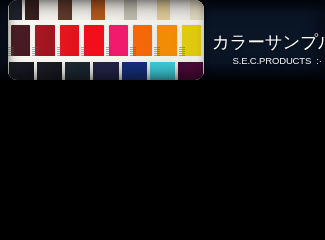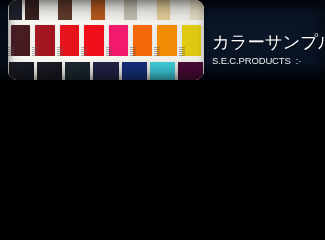--- a/index.html
+++ b/index.html
@@ -127,20 +127,21 @@
     text-shadow: 0 1px 2px rgba(0,0,0,.8);
   }
   #subtitle {
     margin-top: 3px;
     color: #f0f2f6;
     font-size: 9.5px;
     line-height: 11px;
     letter-spacing: -0.15px;
     white-space: nowrap;
     text-shadow: 0 1px 2px rgba(0,0,0,.85);
+    text-align: right;
   }
   #sub-mark {
     display: inline-block;
     margin-left: 5px;
     letter-spacing: 0;
   }
 </style>
 </head>
 <body>
 

